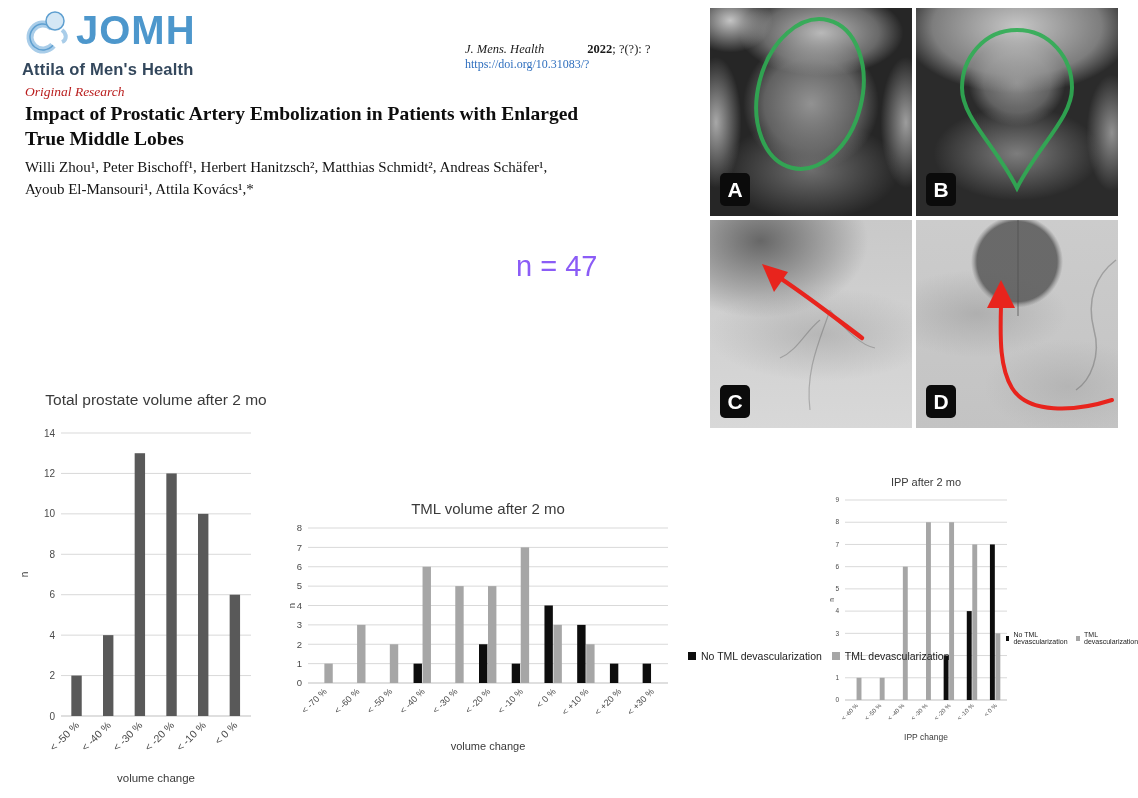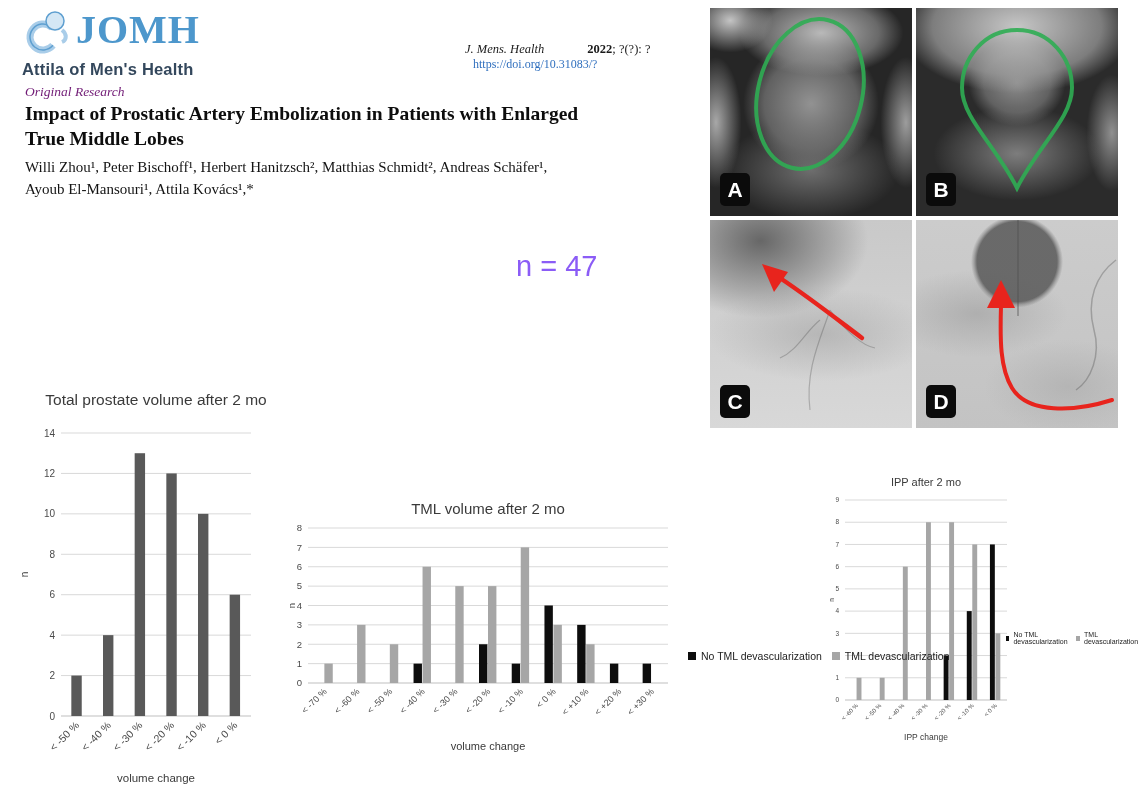--- a/index.html
+++ b/index.html
@@ -2,32 +2,32 @@
 <html><head>
 <meta charset="utf-8">
 <style>
   html,body{margin:0;padding:0;background:#888;}
   #page{position:relative;width:1138px;height:798px;background:#ffffff;overflow:hidden;
         font-family:"Liberation Sans",sans-serif;margin:0 auto;}
 
   
   #logo-block{position:absolute;left:22px;top:8px;}
   #logo-row{display:flex;align-items:flex-start;}
-  #logo-acronym{font-family:Liberation Serif, serif;font-weight:bold;font-size:40px;
+  #logo-acronym{font-family:Liberation Sans, sans-serif;font-weight:bold;font-size:40px;
                 letter-spacing:1px;line-height:44px;margin-left:4px;}
   #logo-name{font-size:16.5px;font-weight:bold;margin-top:-2px;letter-spacing:.2px;}
 
   #citation-block{position:absolute;left:465px;top:42px;font-family:"Liberation Serif",serif;
                   font-size:12.5px;color:#1a1a1a;line-height:15px;}
   #citation-line .jrnl{font-style:italic;margin-top:12px;}
   #citation-line .year{font-weight:bold;margin-left:40px;}
-  #doi-link{color:#2f6fbe;text-decoration:none;font-size:12px;margin-left:8px;}
+  #doi-link{color:#2f6fbe;text-decoration:none;font-size:12px;}
 
   #article-type{position:absolute;left:25px;top:84px;font-family:"Liberation Serif",serif;
-                font-style:italic;font-size:13.5px;color:#701a75;}
+                font-style:italic;font-size:13.5px;color:#b91c1c;}
   #article-title{position:absolute;left:25px;top:101px;width:640px;
                  font-family:"Liberation Serif",serif;font-weight:bold;font-size:19.5px;
                  color:#0d0d0d;line-height:25px;}
   #author-block{position:absolute;left:25px;top:156px;width:640px;
                 font-family:"Liberation Serif",serif;font-size:15px;color:#141414;line-height:22px;}
 
   #sample-size{position:absolute;left:516px;top:250px;font-size:29px;color:#8b5cf6;}
 
   
   #figure-grid{position:absolute;left:710px;top:8px;width:408px;height:420px;

